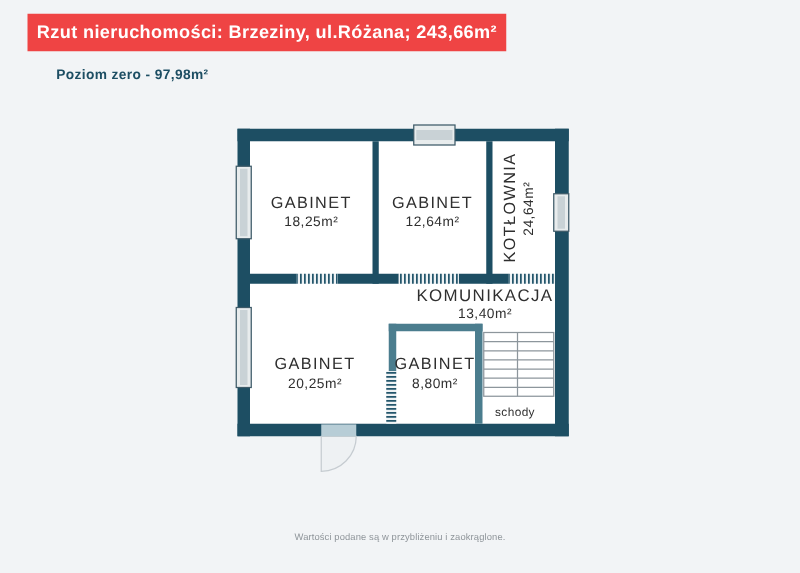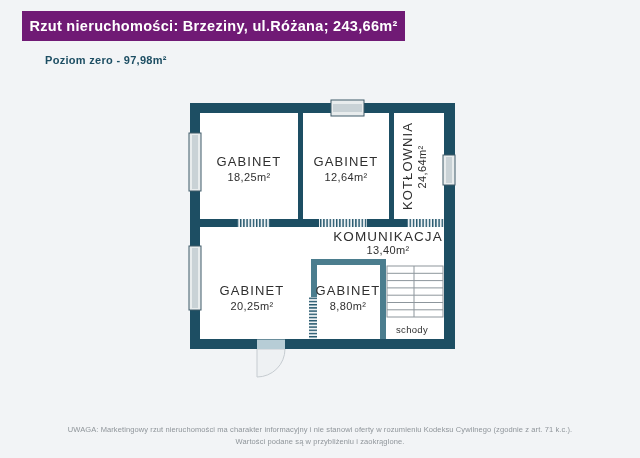--- a/index.html
+++ b/index.html
@@ -3,21 +3,21 @@
 <meta charset="utf-8">
 <style>
   html,body{margin:0;padding:0;}
   body{
     width:640px;height:458px;position:relative;overflow:hidden;
     background:#f2f4f6;
     font-family:"Liberation Sans", sans-serif;
   }
   .header-bar{
     position:absolute;left:22px;top:11px;width:383px;height:30px;
-    background:#701a75;color:#ffffff;
+    background:#ef4444;color:#ffffff;
     font-size:14.5px;font-weight:bold;letter-spacing:.3px;
     line-height:30px;text-align:center;white-space:nowrap;
   }
   .subtitle{
     position:absolute;left:45px;top:54px;
     color:#1d4e63;font-size:11px;font-weight:bold;letter-spacing:.3px;
   }
   .plan-svg{position:absolute;left:0;top:0;}
   .room-name{
     font-family:"Liberation Sans", sans-serif;
@@ -141,15 +141,14 @@
     <text class="room-area" x="252" y="310">20,25m²</text>
 
     <text class="room-name" x="348" y="295">GABINET</text>
     <text class="room-area" x="348" y="310">8,80m²</text>
 
     <text class="stairs-label" x="412" y="333">schody</text>
   </g>
 </svg>
 
 <div class="footer">
-  <div>UWAGA: Marketingowy rzut nieruchomości ma charakter informacyjny i nie stanowi oferty w rozumieniu Kodeksu Cywilnego (zgodnie z art. 71 k.c.).</div>
   <div>Wartości podane są w przybliżeniu i zaokrąglone.</div>
 </div>
 
 </body></html>

